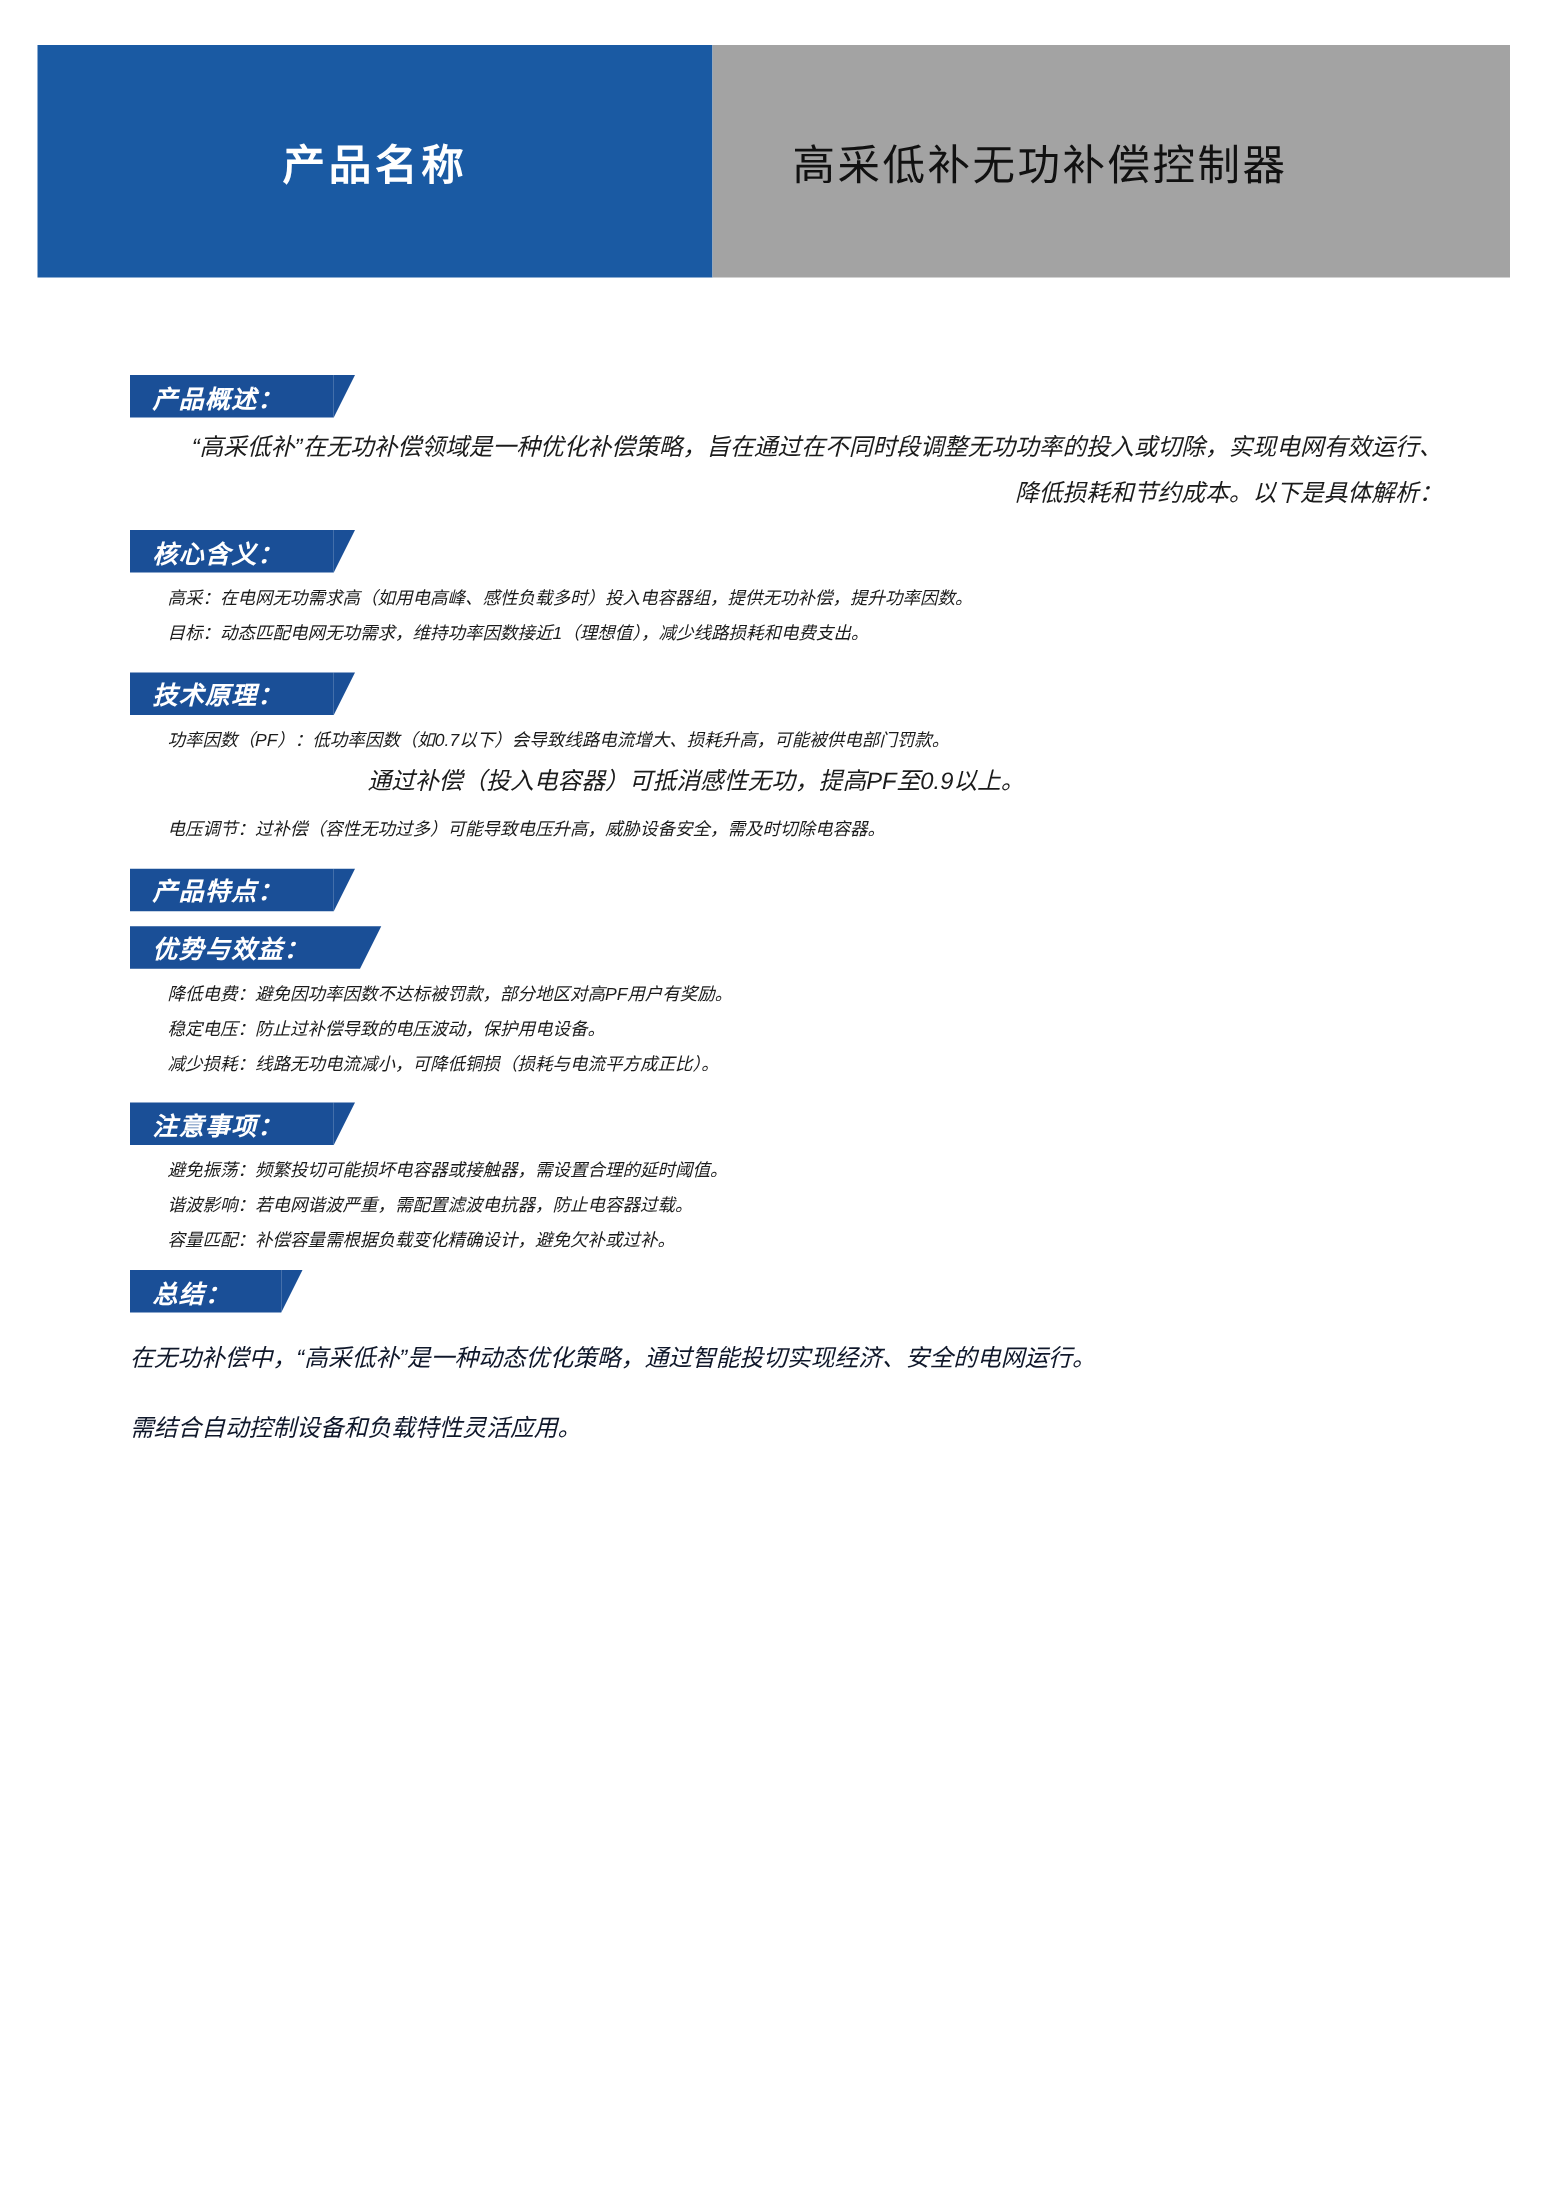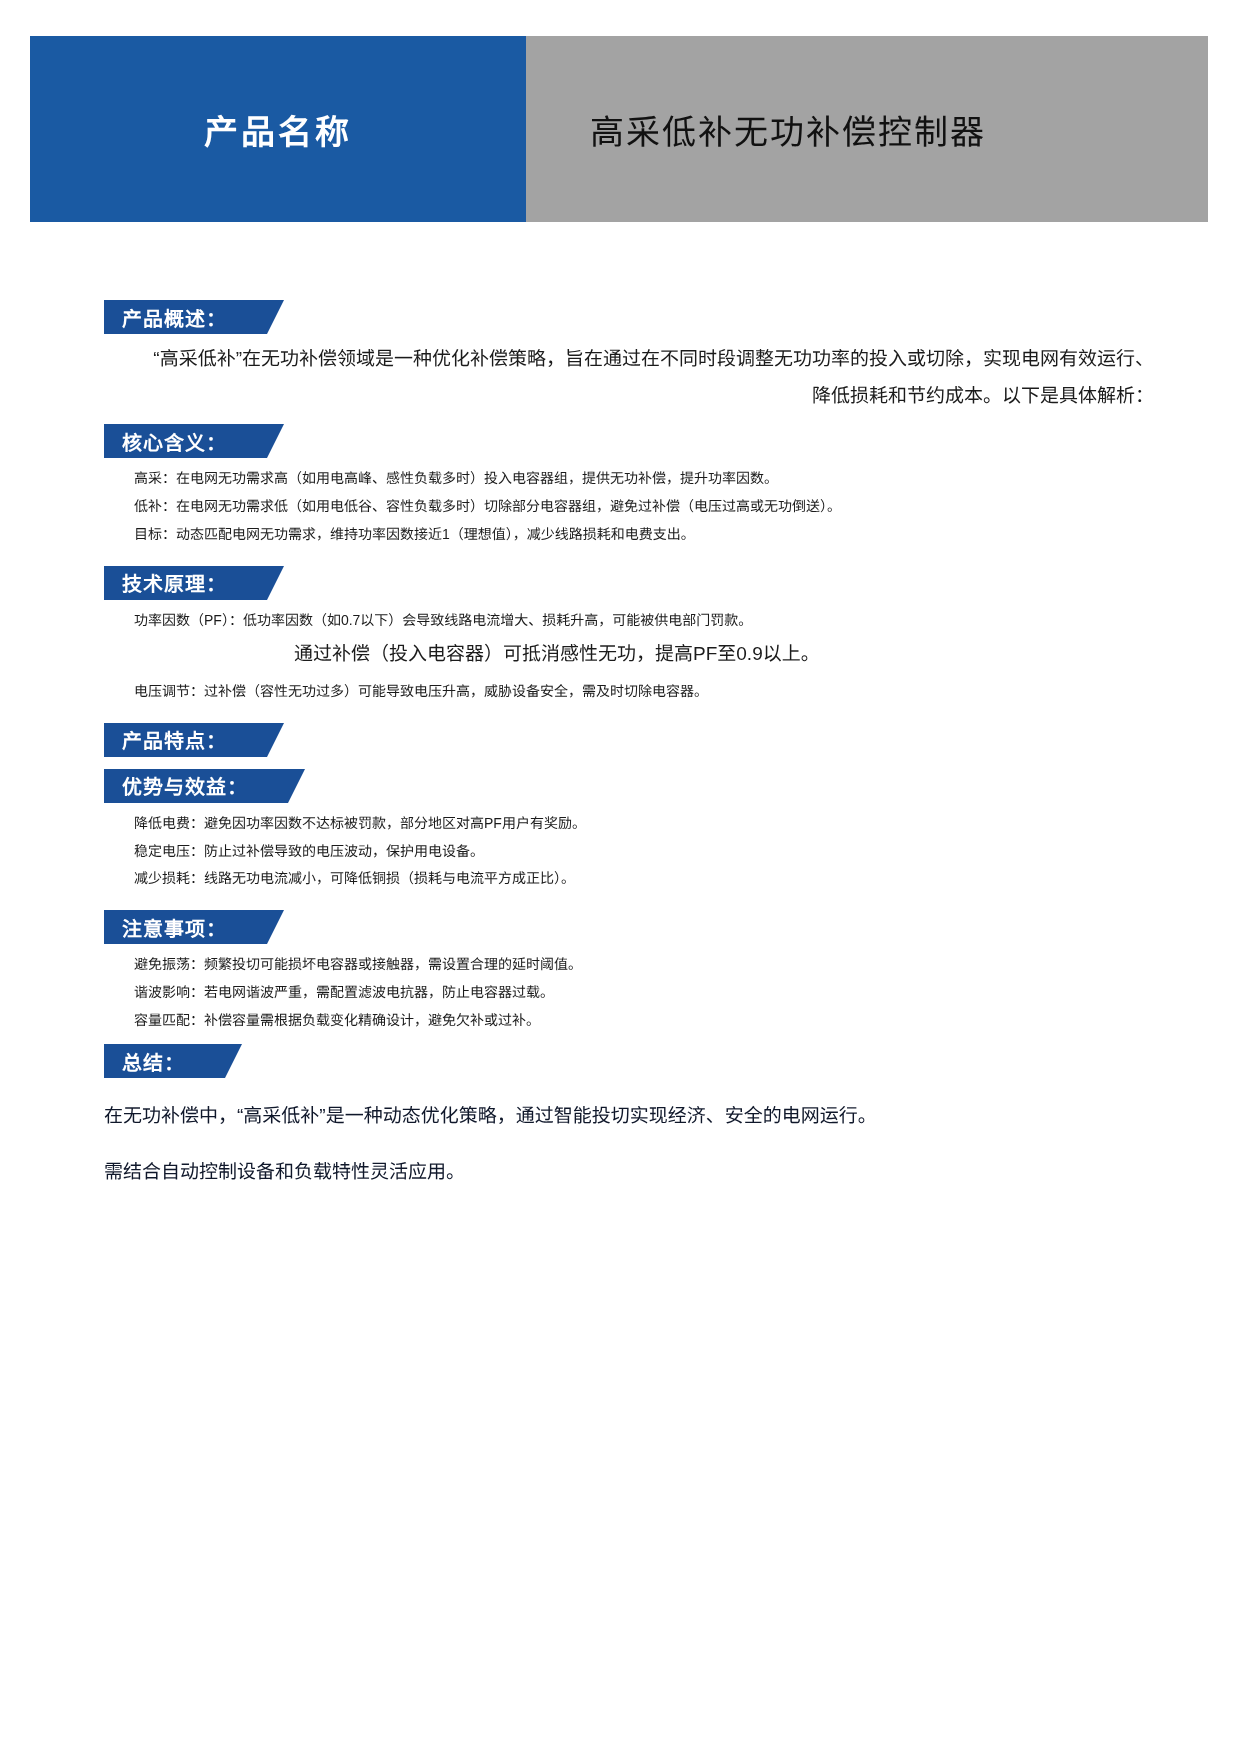--- a/index.html
+++ b/index.html
@@ -20,21 +20,21 @@
   .header {
     position: absolute;
     left: 30px;
     top: 36px;
     width: 1178px;
     height: 186px;
     display: flex;
     align-items: stretch;
   }
   .header-label {
-    width: 496px;
+    width: 540px;
     background: #1a5aa3;
     display: flex;
     align-items: center;
     justify-content: center;
     color: #ffffff;
     font-size: 34px;
     font-weight: bold;
     letter-spacing: 3px;
   }
   .header-title {
@@ -81,20 +81,21 @@
     border-top: 0 solid transparent;
     border-bottom: 34px solid transparent;
   }
 
   
   .content {
     position: absolute;
     left: 104px;
     top: 300px;
     width: 1050px;
+    font-style: italic;
   }
   .block { margin-bottom: 4px; }
   .para {
     font-size: 19px;
     line-height: 1.95;
     color: #1b1b1b;
     margin: 6px 0 0 0;
   }
   .para.indent { text-indent: 2em; text-align: right; }
   .list { margin: 8px 0 0 0; padding: 0; list-style: none; }
@@ -139,21 +140,20 @@
   </div>
 
   <div class="gap-sm"></div>
 
   <div class="block">
     <div class="section-head">
       <div class="ribbon">核心含义：</div>
     </div>
     <ul class="list">
       <li>高采：在电网无功需求高（如用电高峰、感性负载多时）投入电容器组，提供无功补偿，提升功率因数。</li>
-      <li>低补：在电网无功需求低（如用电低谷、容性负载多时）切除部分电容器组，避免过补偿（电压过高或无功倒送）。</li>
       <li>目标：动态匹配电网无功需求，维持功率因数接近1（理想值），减少线路损耗和电费支出。</li>
     </ul>
   </div>
 
   <div class="gap-lg"></div>
 
   <div class="block">
     <div class="section-head">
       <div class="ribbon">技术原理：</div>
     </div>

